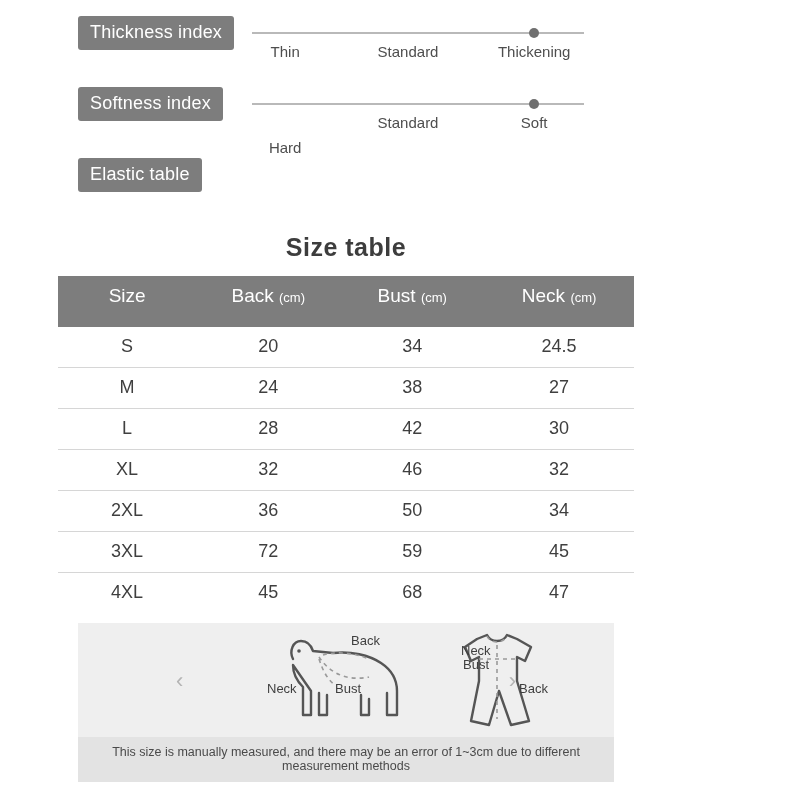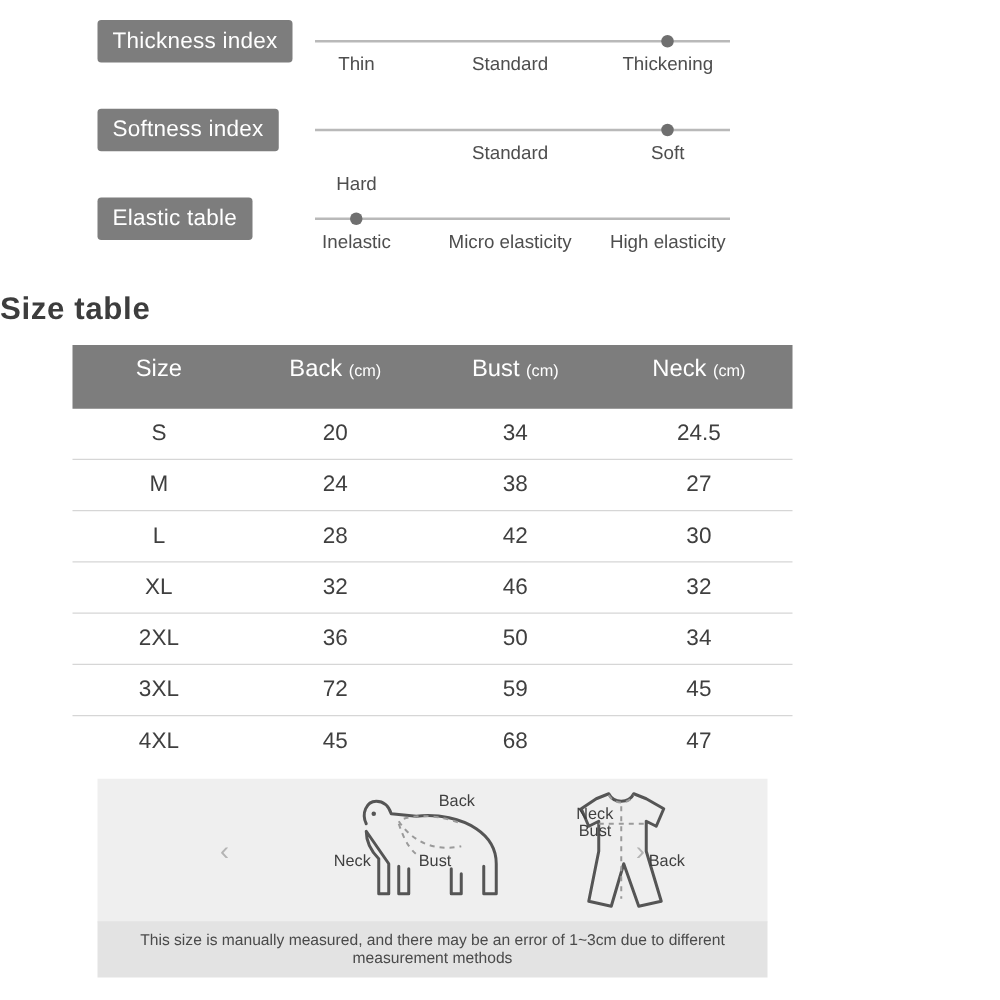--- a/index.html
+++ b/index.html
@@ -74,21 +74,21 @@
   .tick {
     position: absolute;
     transform: translateX(-50%);
     font-size: 15px;
     color: #4e4e4e;
     white-space: nowrap;
   }
 
   
   .size-title {
-    text-align: left;
+    text-align: center;
     font-size: 25px;
     color: #3d3d3d;
     font-weight: bold;
     margin: 12px 0 14px 0;
     letter-spacing: .5px;
   }
   .table-wrap {
     margin: 0 58px;
   }
   table.size-table {
@@ -195,29 +195,20 @@
         <div class="ticks">
           <div class="tick" style="left:10%;margin-top:25px;">Hard</div>
           <div class="tick" style="left:47%;">Standard</div>
           <div class="tick" style="left:85%;">Soft</div>
         </div>
       </div>
     </div>
 
     <div class="index-row">
       <div class="index-label">Elastic table</div>
-      <div class="slider">
-        <div class="slider-line"></div>
-        <div class="slider-dot" style="left:10%;"></div>
-        <div class="ticks">
-          <div class="tick" style="left:10%;">Inelastic</div>
-          <div class="tick" style="left:47%;">Micro elasticity</div>
-          <div class="tick" style="left:85%;">High elasticity</div>
-        </div>
-      </div>
     </div>
   </div>
 
   <div class="size-title">Size table</div>
 
   <div class="table-wrap">
     <table class="size-table">
       <thead>
         <tr>
           <th class="col-size">

